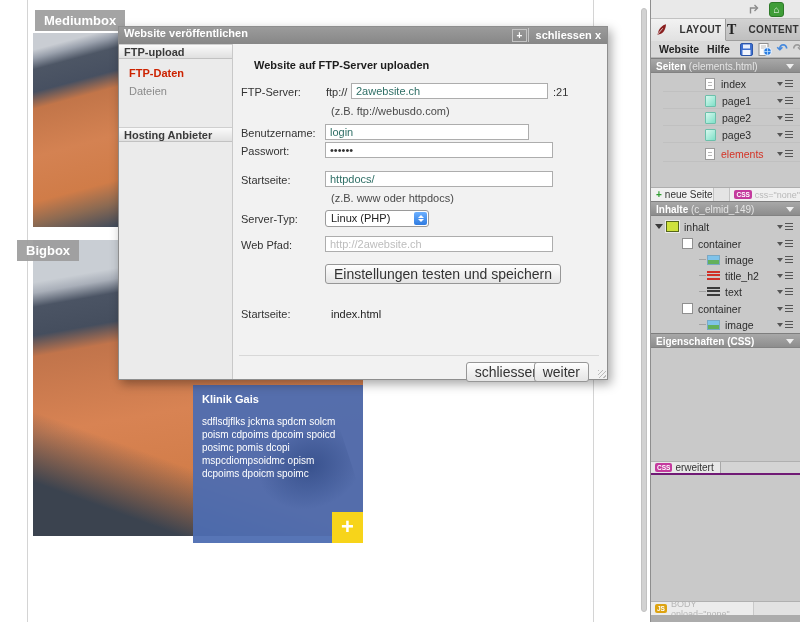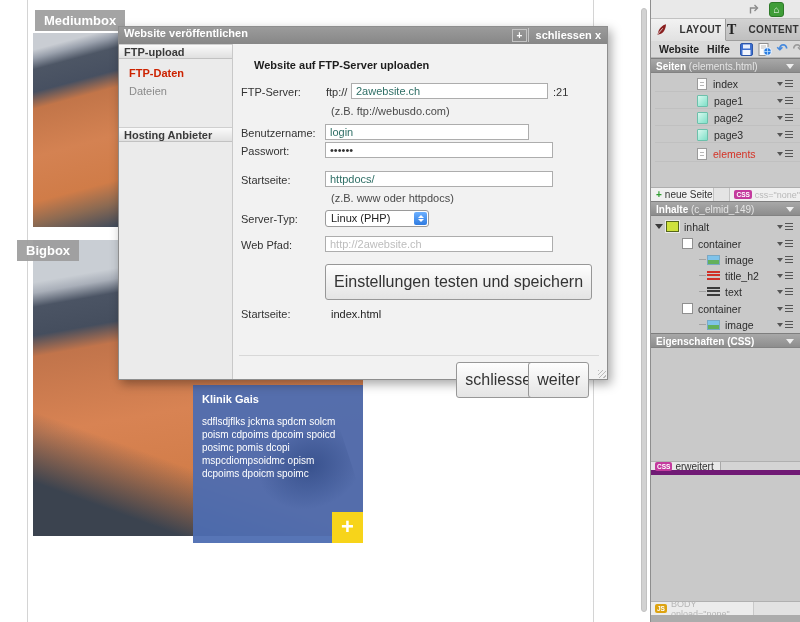--- a/index.html
+++ b/index.html
@@ -71,21 +71,21 @@
              background:#fff; border-radius:3px; padding-left:5px; line-height:15px; color:#222; cursor:pointer; }
   .sel-step { position:absolute; right:1px; top:1px; width:13px; height:13px; border-radius:2px;
              background:linear-gradient(#6cb0ff,#2f7be0); display:flex; flex-direction:column;
              align-items:center; justify-content:center; gap:1px; }
   .sel-up { width:0; height:0; border-left:3px solid transparent; border-right:3px solid transparent;
              border-bottom:3px solid #fff; }
   .sel-dn { width:0; height:0; border-left:3px solid transparent; border-right:3px solid transparent;
              border-top:3px solid #fff; }
 
   .btn { border:1px solid #979797; border-radius:3px; background:linear-gradient(#fefefe,#e4e4e4);
-         font-family:"Liberation Sans",sans-serif; font-size:16px; color:#333; padding:8px 8px; cursor:pointer; }
+         font-family:"Liberation Sans",sans-serif; font-size:14px; color:#333; padding:1px 8px; cursor:pointer; }
   .btn-test { position:absolute; left:206px; top:237px; }
   .fvalue { position:absolute; left:212px; color:#222; }
   .dlg-divider { position:absolute; left:120px; right:8px; top:328px; height:1px; background:#d8d8d8; }
   .btn-close2 { position:absolute; right:58px; top:335px; }
   .btn-next { position:absolute; right:18px; top:335px; }
   .resize-grip { position:absolute; right:1px; bottom:1px; width:8px; height:8px;
          background:repeating-linear-gradient(135deg,#bbb 0,#bbb 1px,transparent 1px,transparent 3px); cursor:nwse-resize; }
   .ph::placeholder { color:#bdbdbd; }
 
   
@@ -114,21 +114,21 @@
   .glyph-undo { color:#4488dd; font-size:13px; font-weight:bold; line-height:10px; cursor:pointer; }
   .glyph-redo { color:#9a9a9a; font-size:13px; font-weight:bold; line-height:10px; cursor:pointer; }
 
   .shead { position:absolute; left:0; right:0; height:15px; line-height:15px;
           background:linear-gradient(#a8a8a8,#8d8d8d); border-top:1px solid #7e7e7e;
           border-bottom:1px solid #828282; color:#fff; font-weight:bold; padding-left:5px; cursor:pointer; }
   .shead-sub { color:#e4e4e4; font-weight:normal; }
   .tri-down { position:absolute; right:6px; top:5px; width:0; height:0;
           border-left:4px solid transparent; border-right:4px solid transparent; border-top:5px solid #efefef; }
 
-  .srow { position:absolute; left:4px; right:0; height:16px; border-bottom:1px solid #c0c0c0;
+  .srow { position:absolute; left:12px; right:0; height:16px; border-bottom:1px solid #c0c0c0;
           display:flex; align-items:center; cursor:pointer;padding-left:26px; }
   .srow-label { margin-left:6px; font-size:10.5px; color:#2c2c2c; }
   .red-label { color:#d43225; }
 
   .menu-btn { position:absolute; right:7px; display:flex; align-items:center; cursor:pointer; }
   .mb-tri { width:0; height:0; border-left:3px solid transparent; border-right:3px solid transparent;
             border-top:4px solid #555; margin-right:2px; }
   .mb-bars { width:8px; height:7px;
             background:repeating-linear-gradient(to bottom,#555 0,#555 1px,transparent 1px,transparent 3px); }
 
@@ -161,21 +161,21 @@
             background:linear-gradient(to bottom,#7fc3ea 55%,#63b05c 55%); }
   .ic-title { width:13px; height:9px;
             background:repeating-linear-gradient(to bottom,#d03028 0,#d03028 2px,transparent 2px,transparent 3.5px); }
   .ic-text { width:13px; height:9px;
             background:repeating-linear-gradient(to bottom,#3a3a3a 0,#3a3a3a 2px,transparent 2px,transparent 3.5px); }
   .ind1 { margin-left:31px; } .ind2 { margin-left:48px; }
   .conn { width:7px; height:1px; background:#a2a2a2; margin-right:1px; }
 
   .panel-empty { position:absolute; left:0; right:0; background:#c9c9c9; }
   .erweitert-row { position:absolute; left:0; right:0; top:461px; height:14px; background:#d4d4d4;
-            border-top:1px solid #b0b0b0; border-bottom:5px solid #701a75; display:flex; }
+            border-top:1px solid #b0b0b0; border-bottom:2px solid #701a75; display:flex; }
   .erw-tab { width:70px; background:#e8e8e8; border-right:1px solid #a8a8a8; display:flex;
             align-items:center; padding-left:4px; color:#333; cursor:pointer; }
 
   .events-footer { position:absolute; left:0; right:0; top:601px; height:14px; background:#ececec;
             border-top:1px solid #b0b0b0; display:flex; }
   .ev-left { width:103px; display:flex; align-items:center; padding-left:4px; color:#b5b5b5;
             font-size:9px; border-right:1px solid #c9c9c9; }
   .ev-right { flex:1; background:#e2e2e2; }
   .bottom-strip { position:absolute; left:0; right:0; top:615px; height:7px; background:#acacac; }
 </style>

